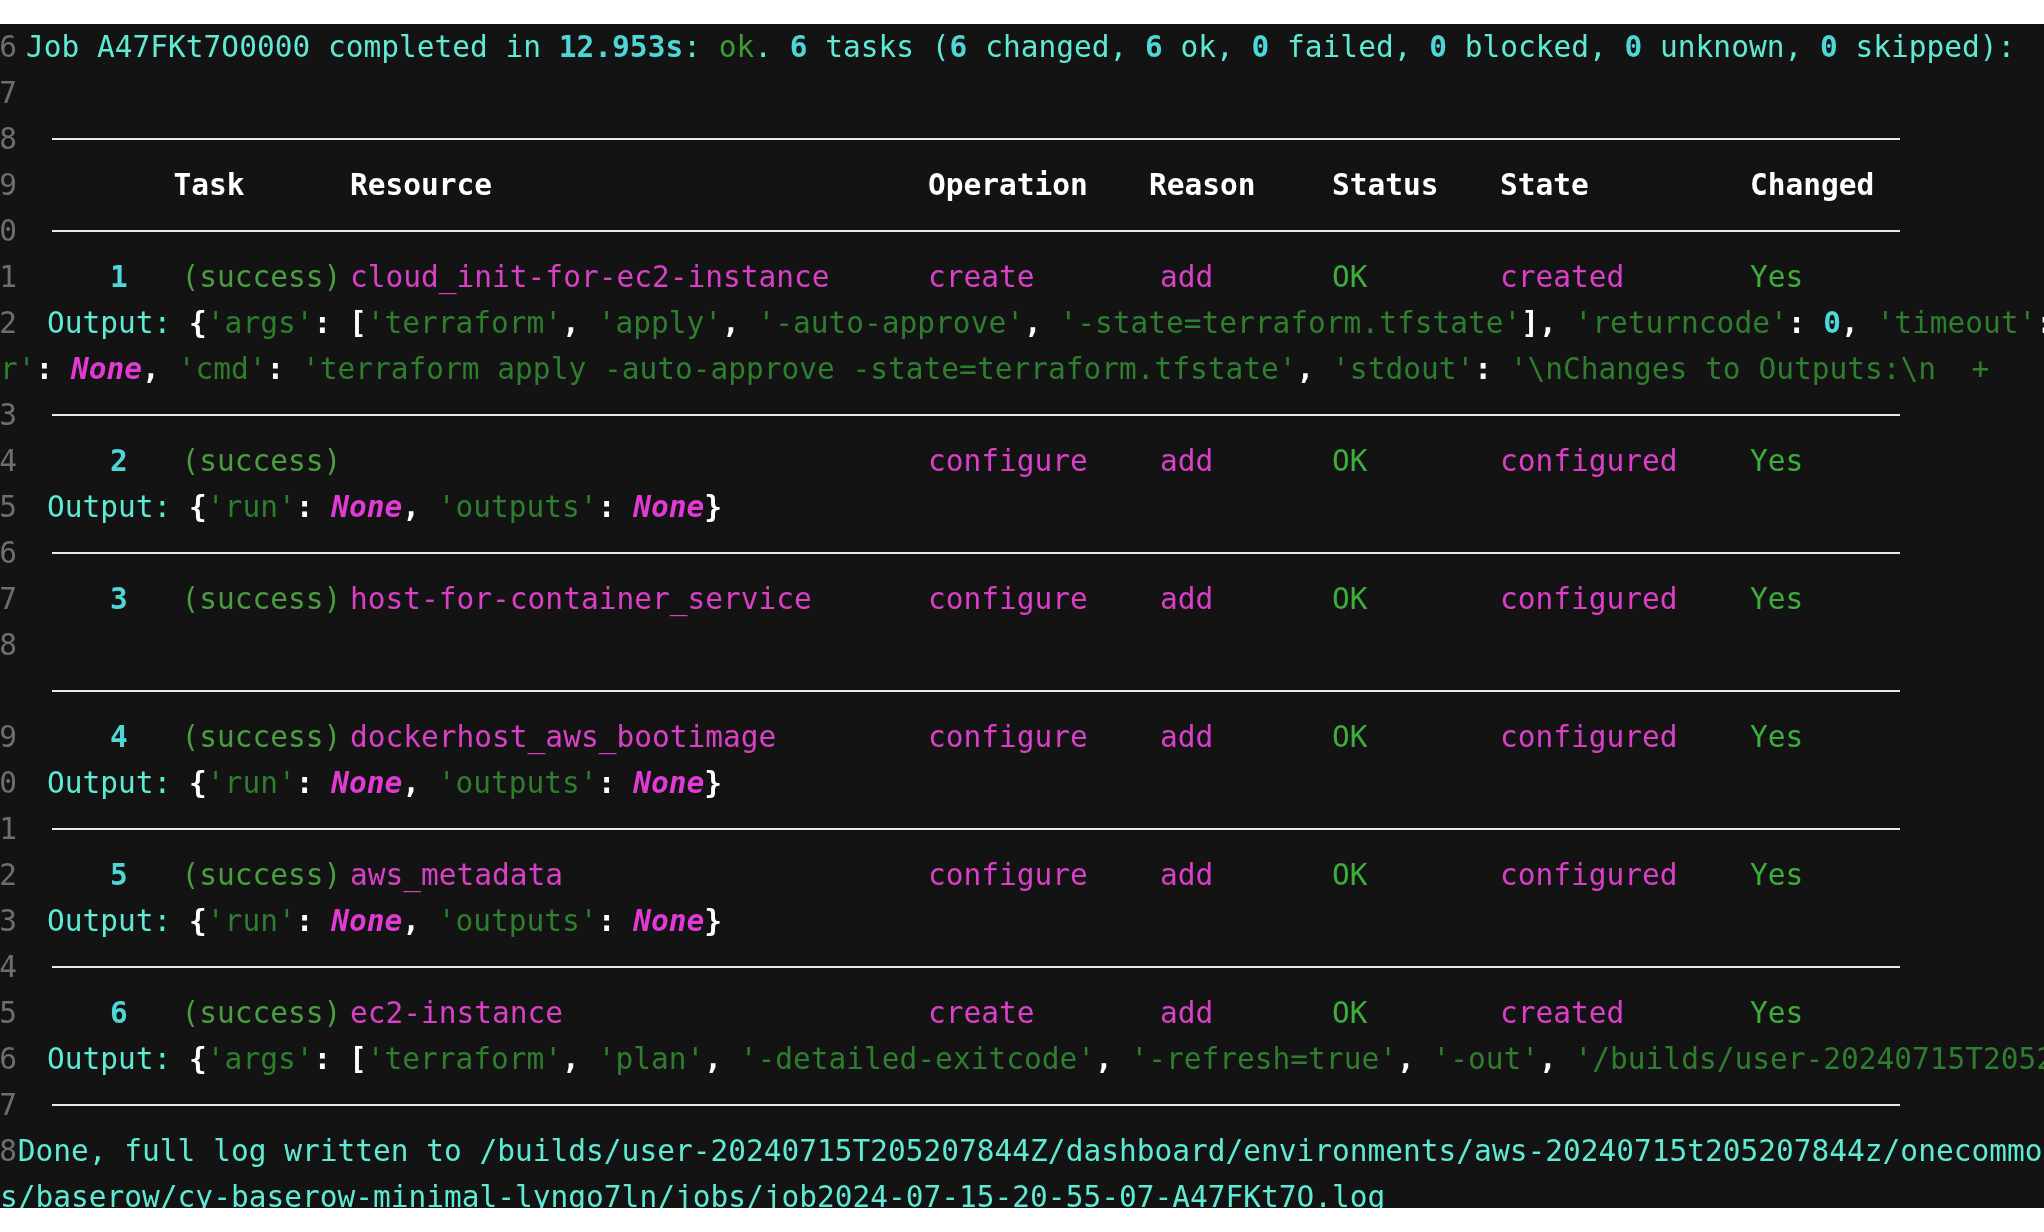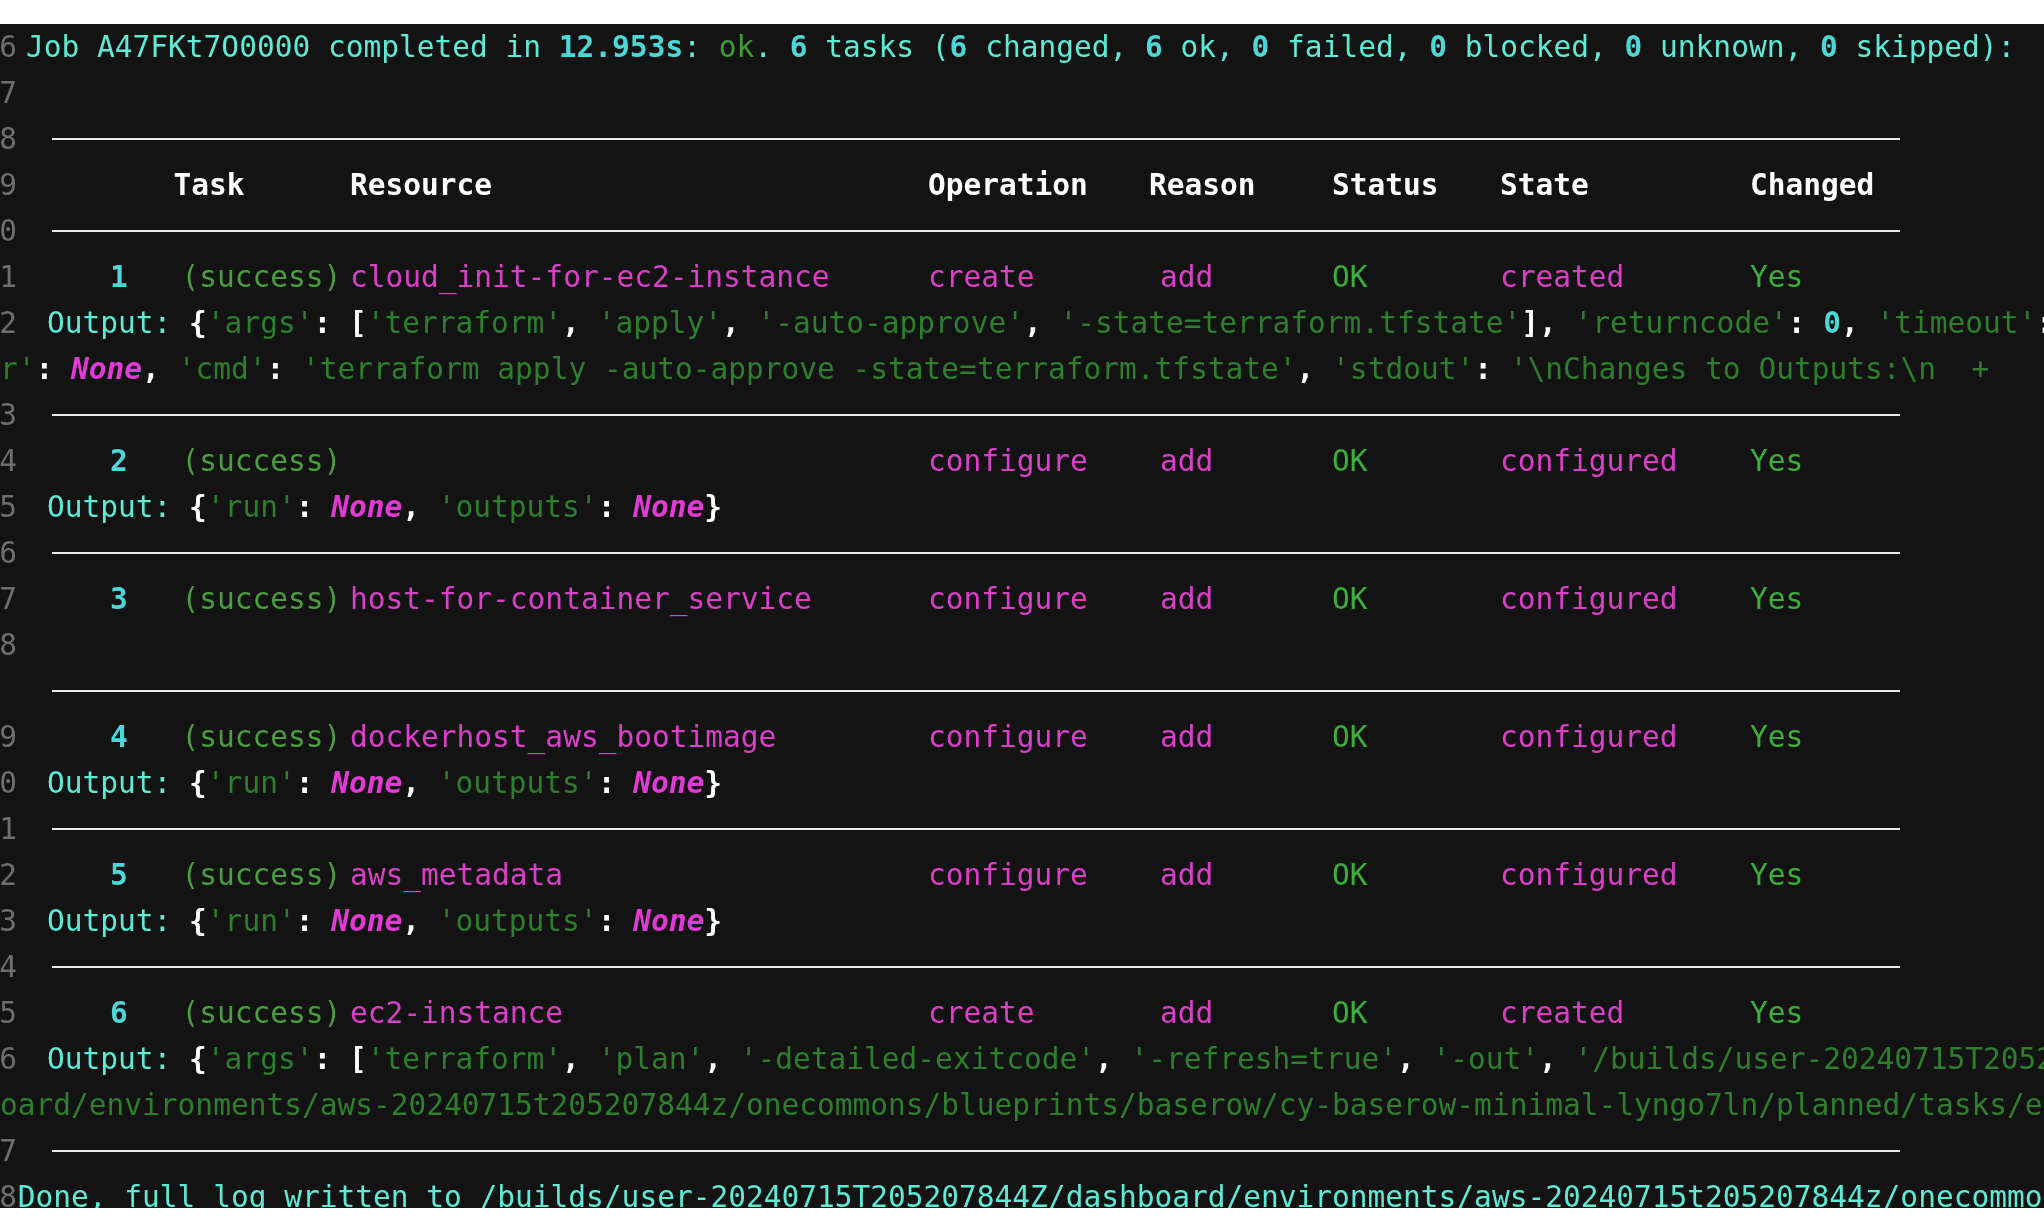--- a/index.html
+++ b/index.html
@@ -275,23 +275,20 @@
     <span class="col col-sta c-okgreen">OK</span>
     <span class="col col-ste c-magenta">created</span>
     <span class="col col-chg c-okgreen">Yes</span>
   </div>
 
   <div class="line">
     <span class="gutter">6</span>
     <span class="txt" style="left:47px;"><span class="c-white">Output: </span><span class="c-bold">{</span><span class="c-grn-str">'args'</span><span class="c-bold">: </span><span class="c-bold">[</span><span class="c-grn-str">'terraform'</span><span class="c-bold">, </span><span class="c-grn-str">'plan'</span><span class="c-bold">, </span><span class="c-grn-str">'-detailed-exitcode'</span><span class="c-bold">, </span><span class="c-grn-str">'-refresh=true'</span><span class="c-bold">, </span><span class="c-grn-str">'-out'</span><span class="c-bold">, </span><span class="c-grn-str">'/builds/user-20240715T205207844Z/dashb</span></span>
   </div>
 
-  <div class="line">
-    <span class="txt flush c-grn-str">oard/environments/aws-20240715t205207844z/onecommons/blueprints/baserow/cy-baserow-minimal-lyngo7ln/planned/tasks/e</span>
-  </div>
 
   <div class="rule-row">
     <span class="gutter">7</span>
     <div class="rule"></div>
   </div>
 
   <div class="line">
     <span class="gutter">8</span>
     <span class="txt c-white" style="left:0px;"> Done, full log written to /builds/user-20240715T205207844Z/dashboard/environments/aws-20240715t205207844z/onecommons/blueprint</span>
   </div>

